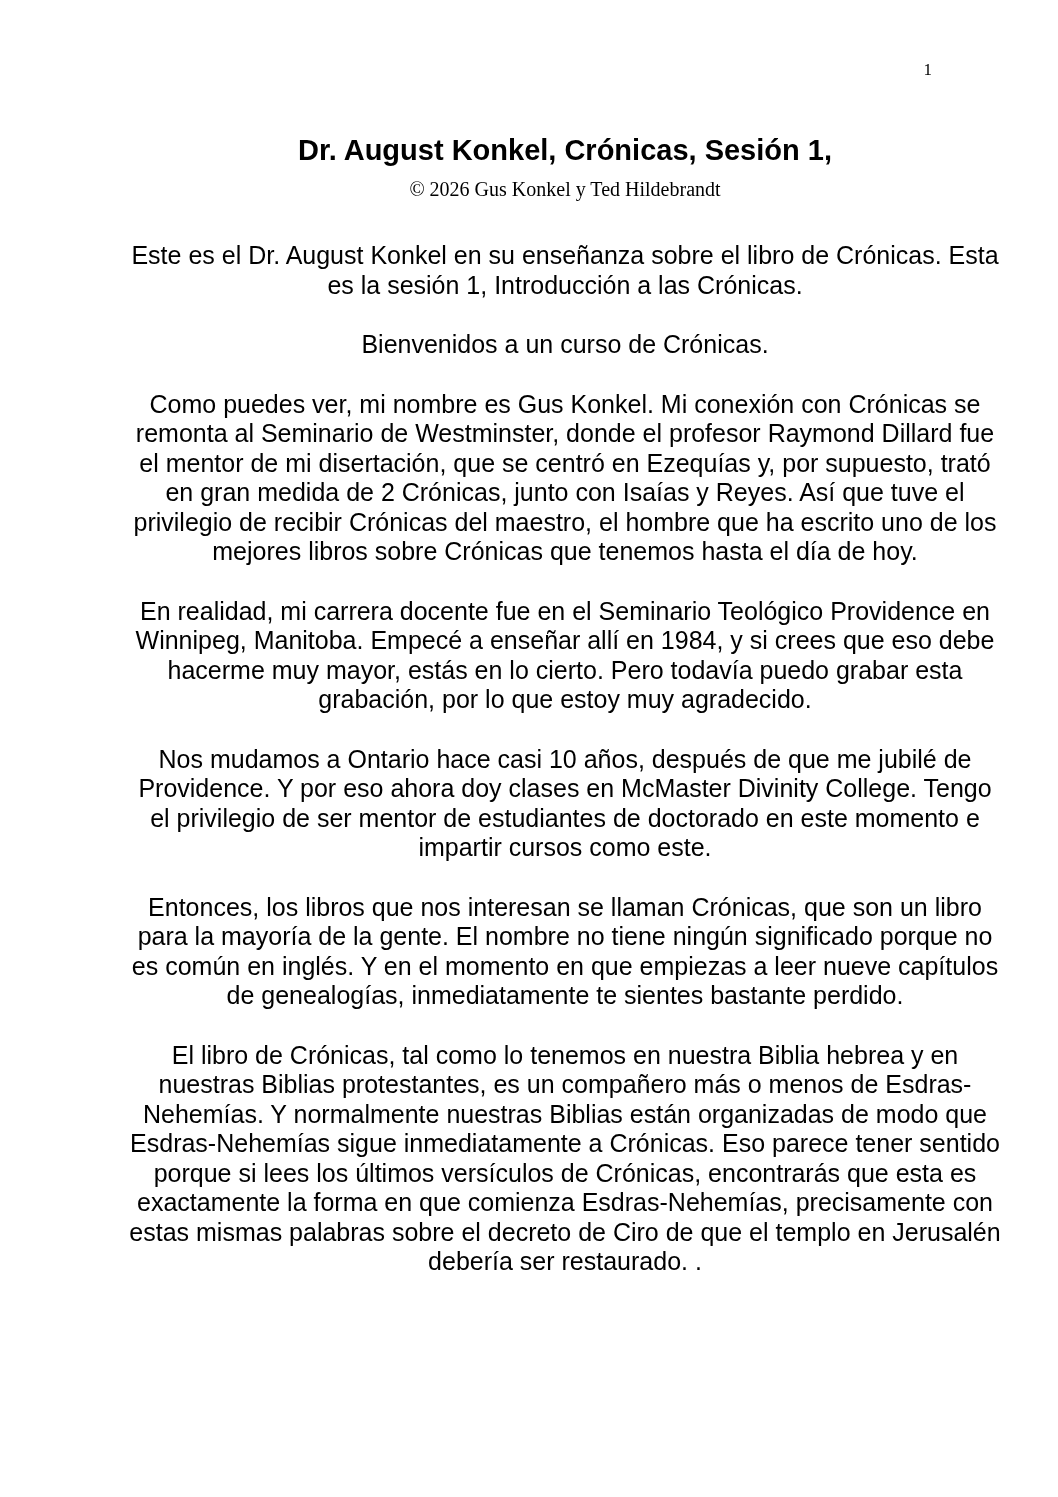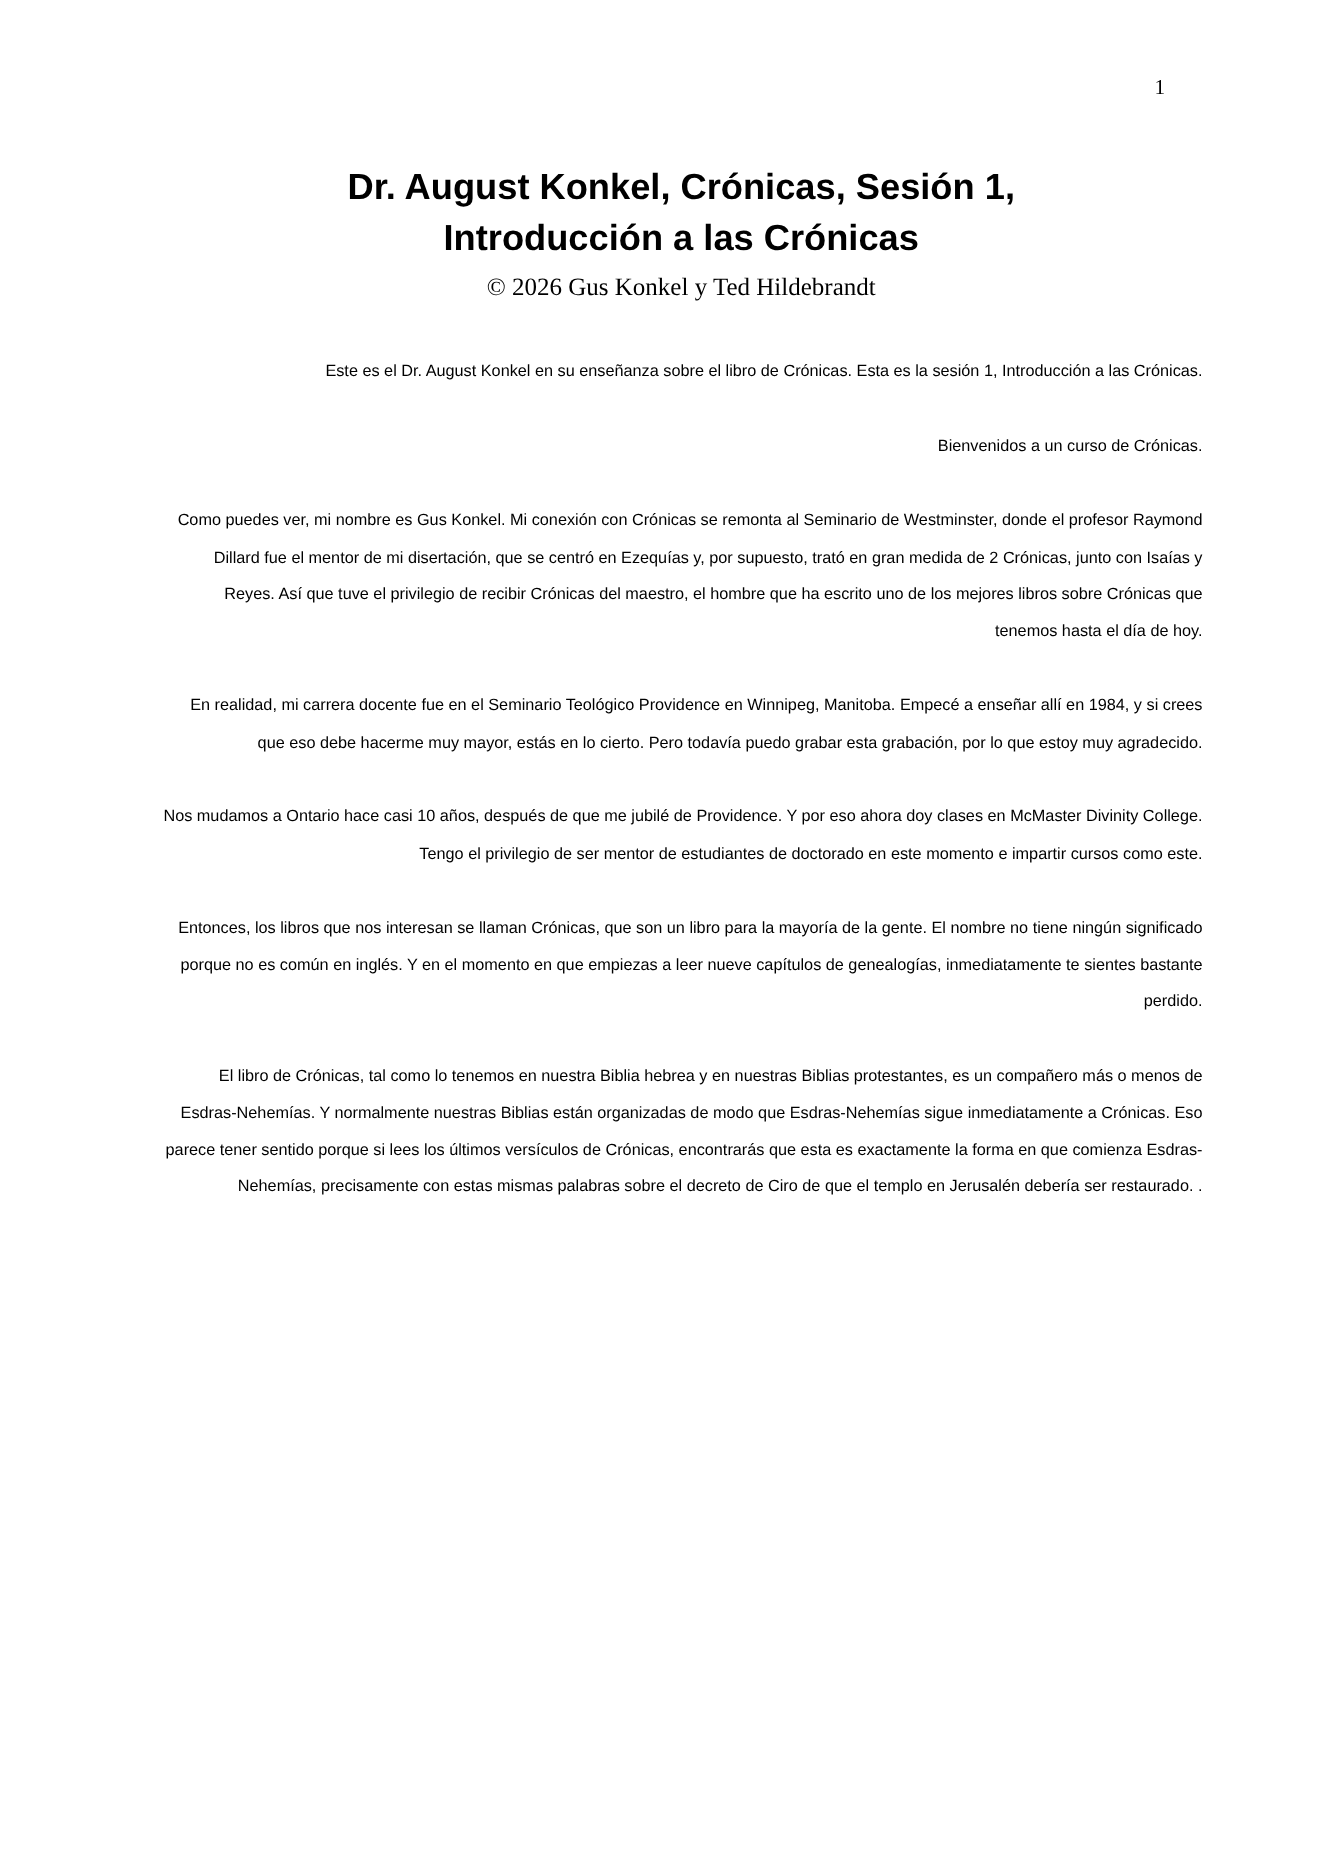--- a/index.html
+++ b/index.html
@@ -20,56 +20,55 @@
   }
   .page-number {
     position: absolute;
     top: 60px;
     right: 126px;
     font-family: "Liberation Serif", serif;
     font-size: 17px;
     color: #000000;
   }
   .content {
-    padding: 130px 96px 0 128px;
+    padding: 130px 56px 0 128px;
   }
   .doc-title {
     text-align: center;
     font-weight: bold;
     font-size: 29px;
     line-height: 41px;
     margin: 0;
   }
   .copyright {
     text-align: center;
     font-family: "Liberation Serif", serif;
     font-size: 20px;
     line-height: 28px;
     margin: 4px 0 0 0;
   }
   .body-text {
     margin-top: 38px;
-    font-size: 13px;
+    font-size: 25px;
     line-height: 29.5px;
-    text-align: right;
+    text-align: center;
   }
   .body-text p {
     margin: 0 0 30px 0;
   }
 </style>
 </head>
 <body>
 
 <div class="page">
   <div class="page-number">1</div>
 
   <div class="content">
     <h1 class="doc-title">
       <span>Dr. August Konkel, Crónicas, Sesión 1,</span><br>
-      <span>Introducción a las Crónicas</span>
     </h1>
 
     <div class="copyright">© 2026 Gus Konkel y Ted Hildebrandt</div>
 
     <div class="body-text">
       <p>Este es el Dr. August Konkel en su enseñanza sobre el libro de Crónicas. Esta es la sesión 1, Introducción a las Crónicas.</p>
       <p>Bienvenidos a un curso de Crónicas.</p>
       <p>Como puedes ver, mi nombre es Gus Konkel. Mi conexión con Crónicas se remonta al Seminario de Westminster, donde el profesor Raymond Dillard fue el mentor de mi disertación, que se centró en Ezequías y, por supuesto, trató en gran medida de 2 Crónicas, junto con Isaías y Reyes. Así que tuve el privilegio de recibir Crónicas del maestro, el hombre que ha escrito uno de los mejores libros sobre Crónicas que tenemos hasta el día de hoy.</p>
       <p>En realidad, mi carrera docente fue en el Seminario Teológico Providence en Winnipeg, Manitoba. Empecé a enseñar allí en 1984, y si crees que eso debe hacerme muy mayor, estás en lo cierto. Pero todavía puedo grabar esta grabación, por lo que estoy muy agradecido.</p>
       <p>Nos mudamos a Ontario hace casi 10 años, después de que me jubilé de Providence. Y por eso ahora doy clases en McMaster Divinity College. Tengo el privilegio de ser mentor de estudiantes de doctorado en este momento e impartir cursos como este.</p>

